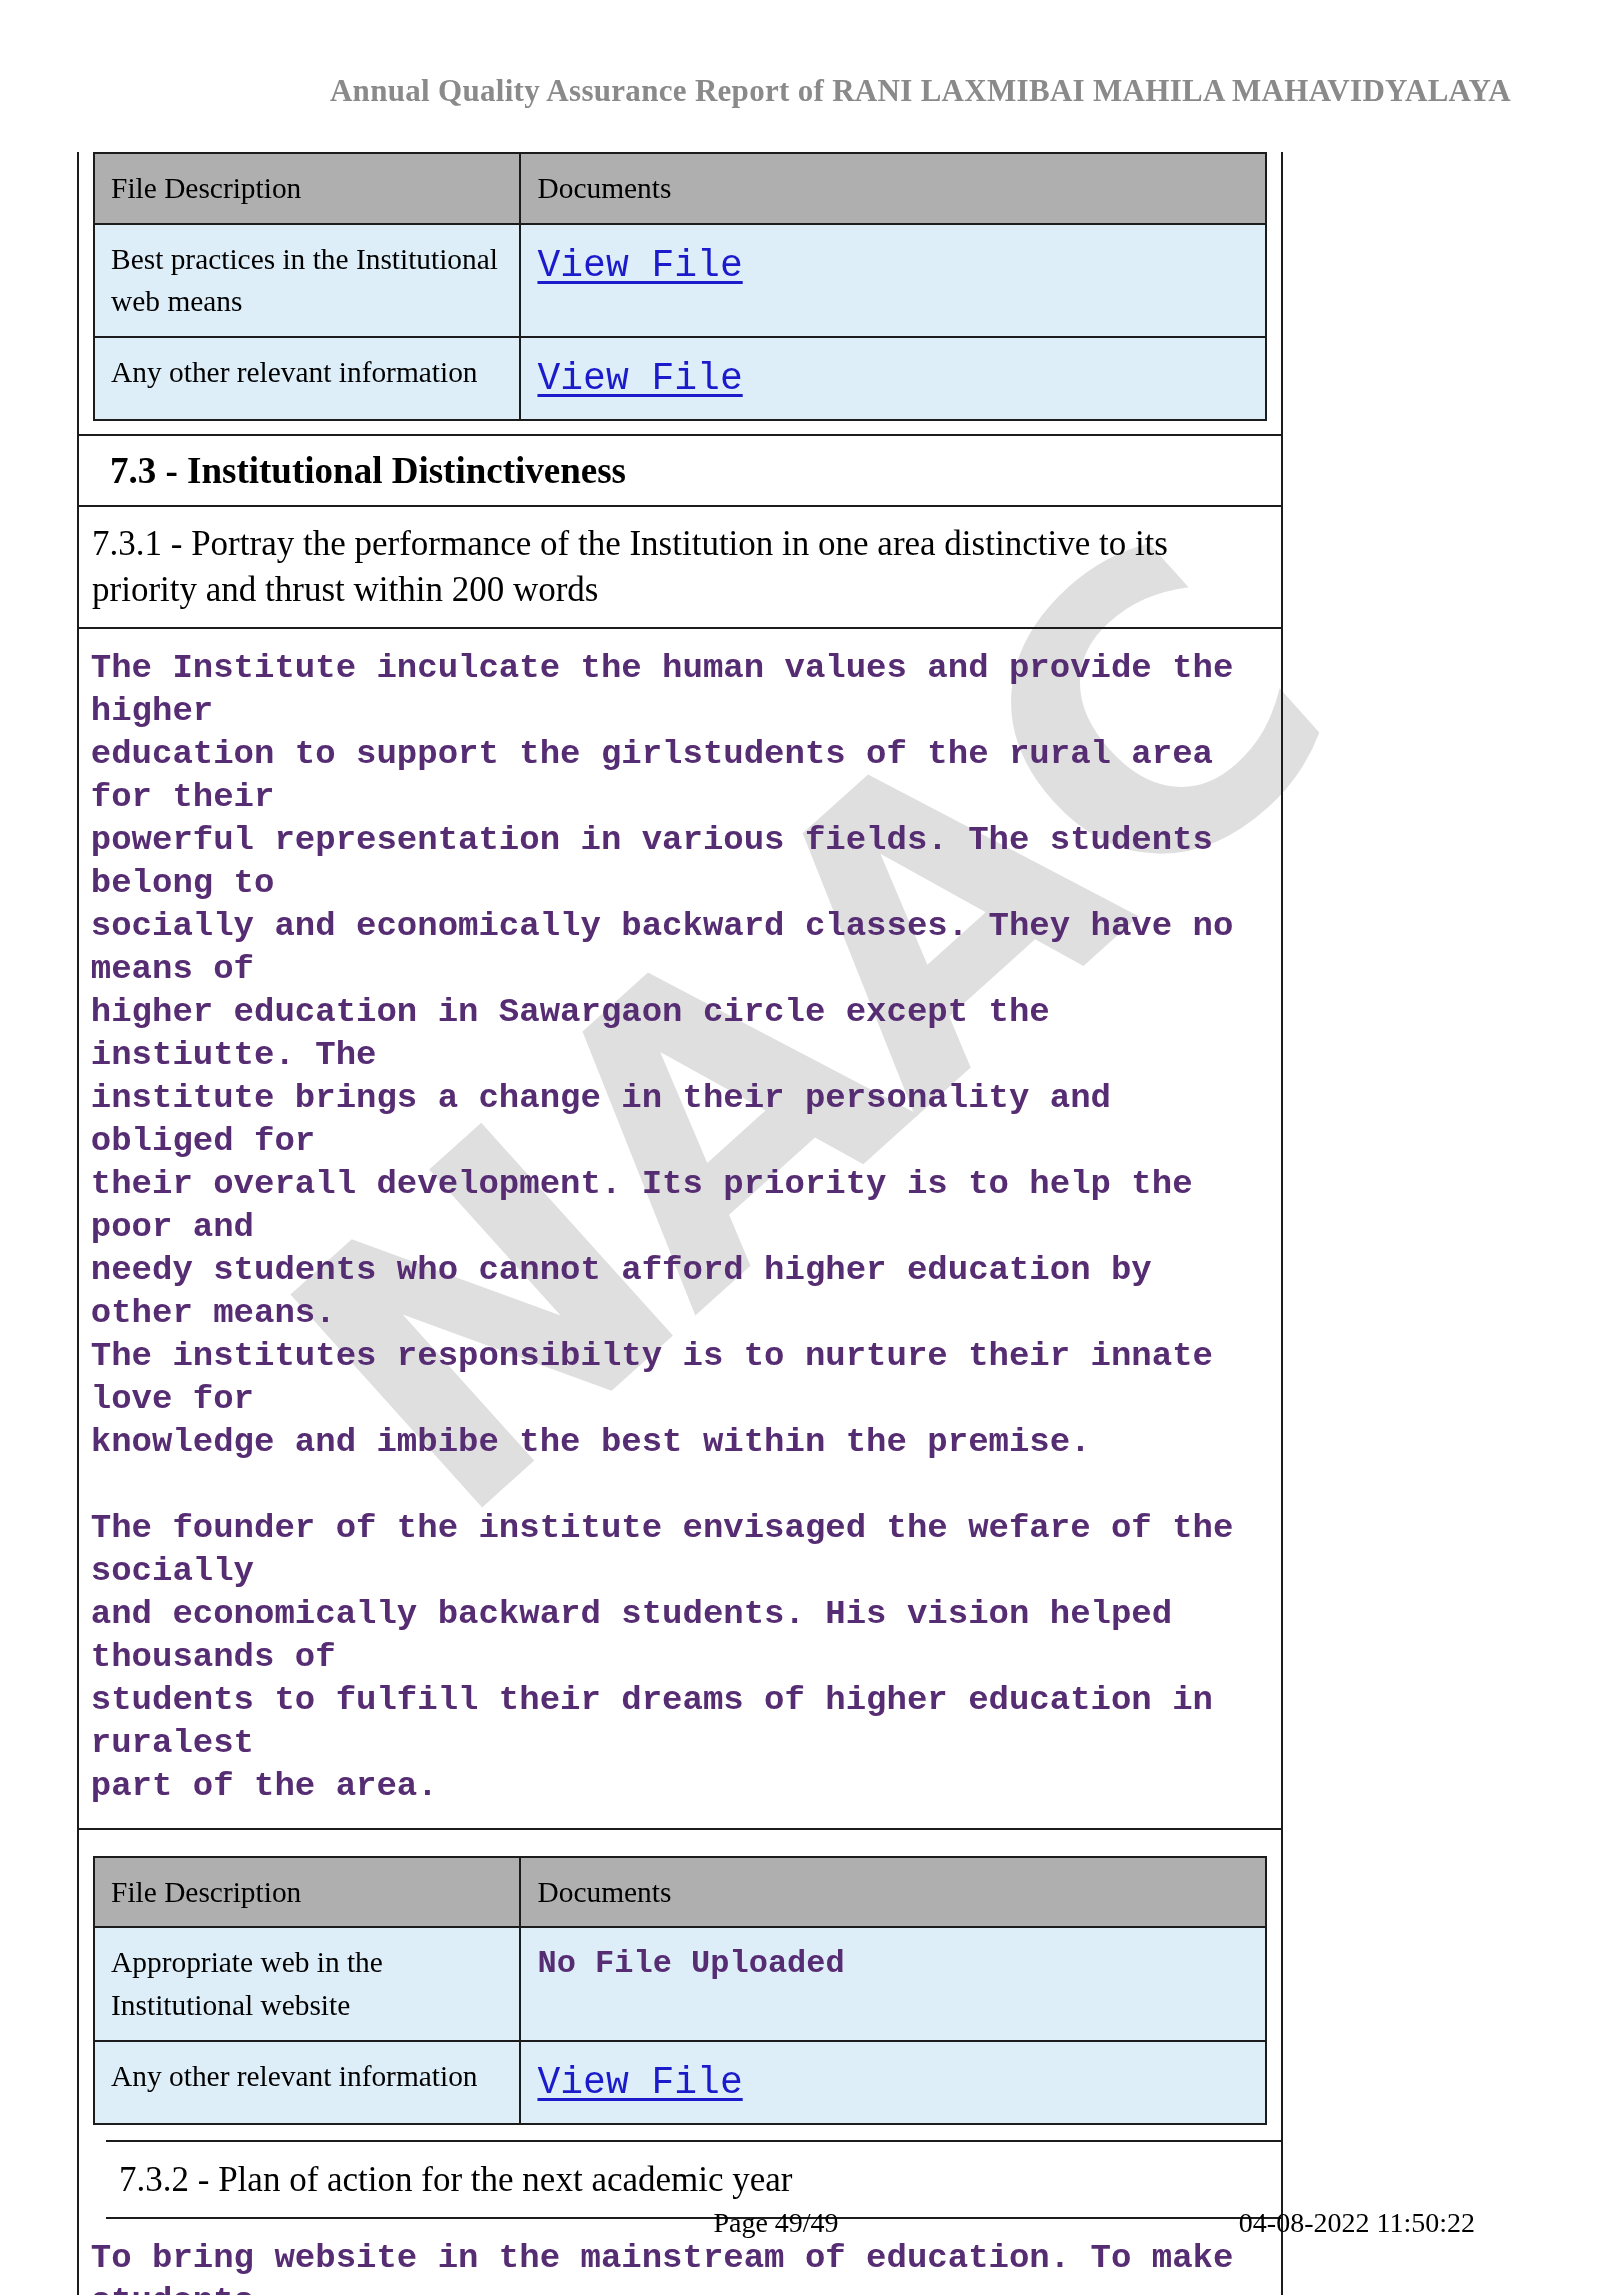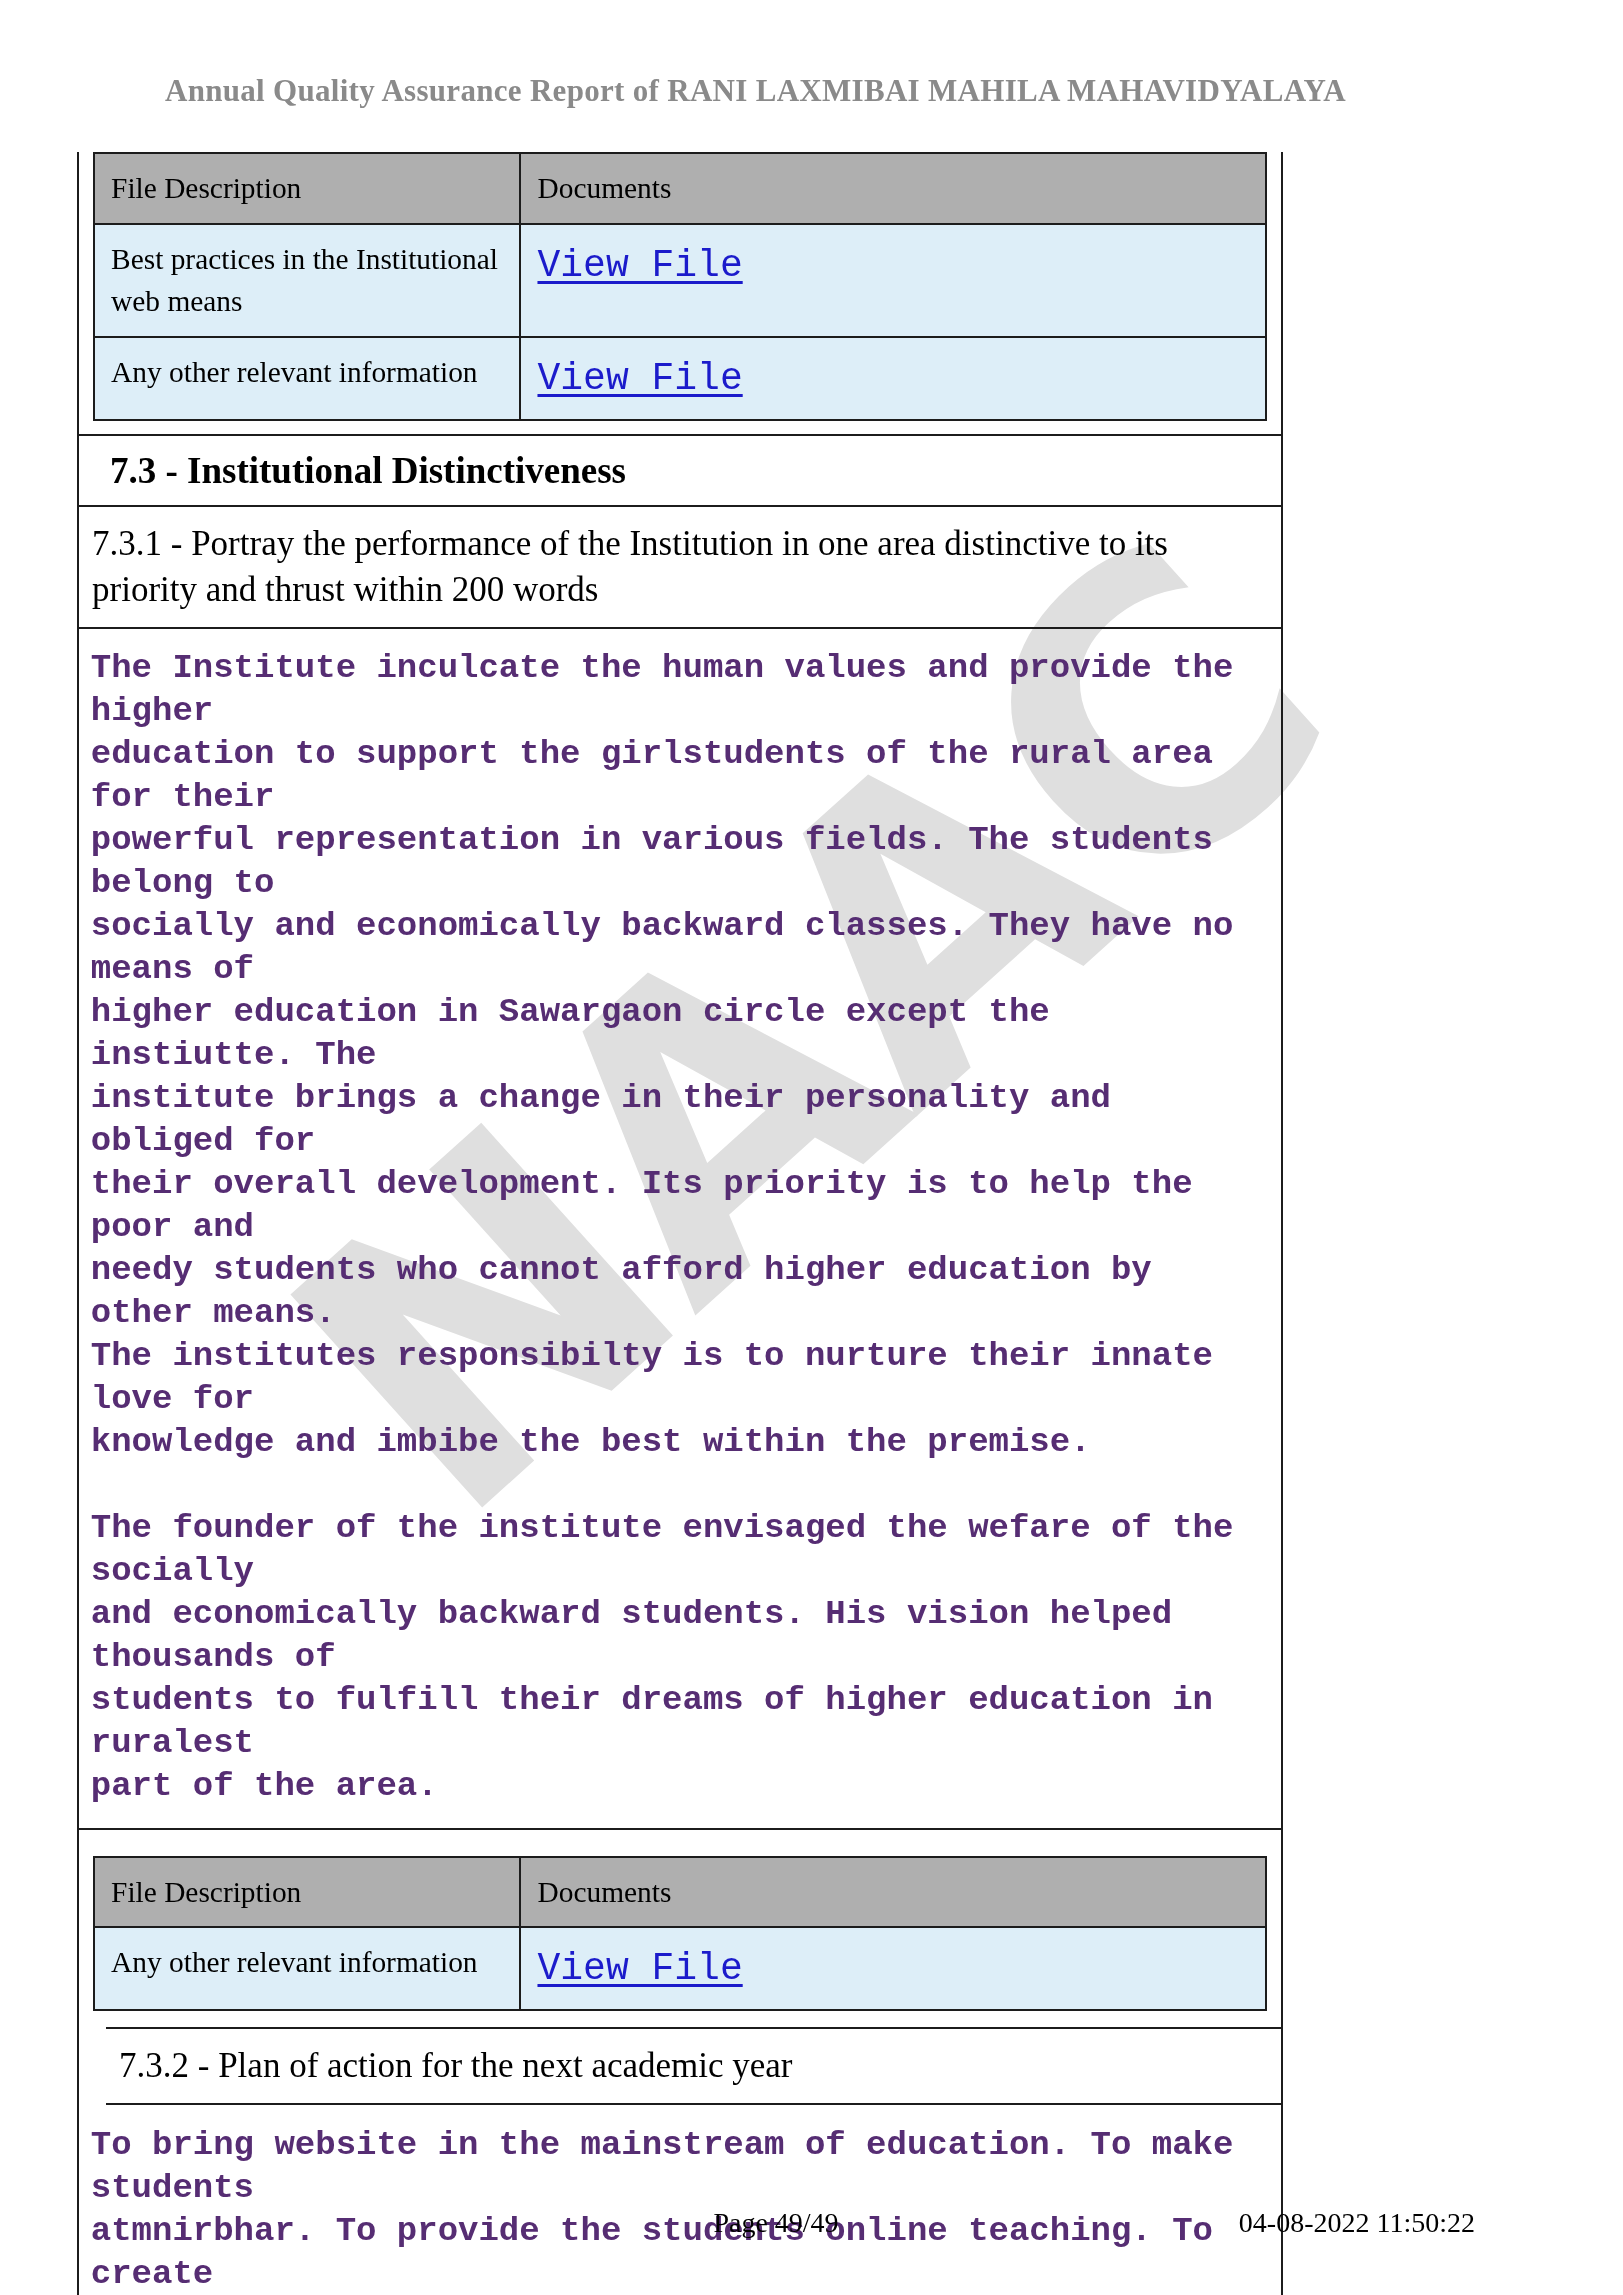--- a/index.html
+++ b/index.html
@@ -3,21 +3,21 @@
 <meta charset="utf-8">
 <style>
   html,body{margin:0;padding:0;}
   body{
     width:1623px;height:2295px;position:relative;background:#ffffff;
     font-family:"Liberation Serif", serif;color:#000;overflow:hidden;
   }
   
   .page-title{
     position:absolute;top:73px;left:0;right:112px;
-    text-align:center;font-size:31px;font-weight:bold;color:#8a8a8a;
+    text-align:right;font-size:31px;font-weight:bold;color:#8a8a8a;
     letter-spacing:0.3px;z-index:2;
   }
   
   .watermark{
     position:absolute;left:808px;top:1031px;z-index:0;
     transform:translate(-50%,-50%) rotate(-42deg);
     font-family:"DejaVu Sans", sans-serif;font-weight:bold;
     font-size:393px;letter-spacing:-7.9px;color:#dfdfdf;
     white-space:nowrap;user-select:none;
   }
@@ -136,20 +136,26 @@
 
   <table class="doc-table">
     <thead>
       <tr>
         <th class="col-desc">File Description</th>
         <th>Documents</th>
       </tr>
     </thead>
     <tbody>
       <tr>
+        <td>Appropriate web in the Institutional website</td>
+        <td class="doc-cell">
+          <span class="no-file">No File Uploaded</span>
+        </td>
+      </tr>
+      <tr>
         <td>Any other relevant information</td>
         <td class="doc-cell">
           <a class="view-file" href="#">View File</a>
         </td>
       </tr>
     </tbody>
   </table>
 
   <div class="gap-md"></div>
 

